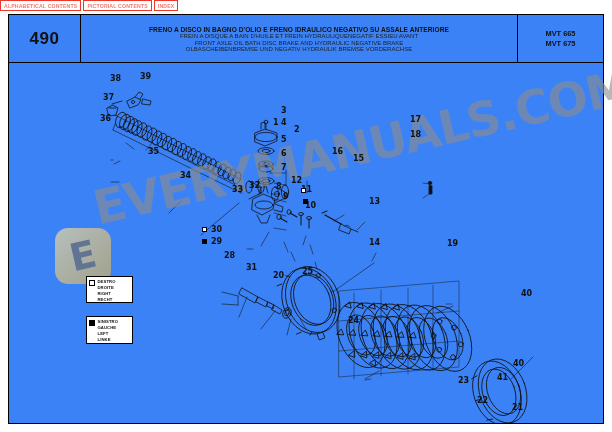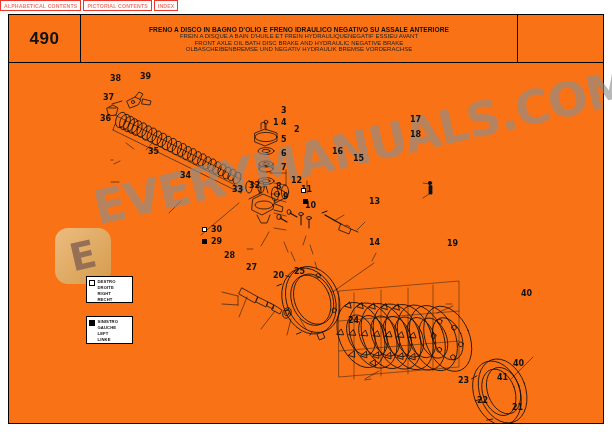--- a/index.html
+++ b/index.html
@@ -9,21 +9,21 @@
 
   
   #navbar{position:absolute;left:0;top:0;height:12px;display:flex;align-items:stretch;}
   .nav-chip{border:1px solid #e8392c;color:#f07a70;background:#fff;
             font-size:5.2px;letter-spacing:.15px;font-weight:bold;
             padding:0 3px;display:flex;align-items:center;white-space:nowrap;
             margin-right:2px;height:11px;box-sizing:border-box;}
 
   
   #frame{position:absolute;left:8px;top:14px;width:596px;height:410px;
-         border:1.3px solid #000;box-sizing:border-box;background:#f97316;}
+         border:1.3px solid #000;box-sizing:border-box;background:#3b82f6;}
 
   
   #titlebar{position:absolute;left:0;top:0;width:100%;height:48px;
             box-sizing:border-box;border-bottom:1.3px solid #000;}
   #pageno-cell{position:absolute;left:0;top:0;width:72px;height:48px;
                border-right:1.3px solid #000;box-sizing:border-box;
                display:flex;align-items:center;justify-content:center;}
   #pageno{font-size:17px;font-weight:bold;letter-spacing:.5px;}
   #title-cell{position:absolute;left:72px;top:0;right:85px;height:48px;
               box-sizing:border-box;border-right:1.3px solid #000;
@@ -100,20 +100,24 @@
         <div id="pageno">490</div>
       </div>
 
       <div id="title-cell">
         <div class="t-line t1">FRENO A DISCO IN BAGNO D'OLIO E FRENO IDRAULICO NEGATIVO SU  ASSALE ANTERIORE</div>
         <div class="t-line t2">FREIN A DISQUE A BAIN D'HUILE ET FREIN HYDRAULIQUENEGATIF ESSIEU AVANT</div>
         <div class="t-line t3">FRONT AXLE OIL BATH DISC BRAKE AND HYDRAULIC NEGATIVE BRAKE</div>
         <div class="t-line t4">OLBASCHEIBENBREMSE UND NEGATIV HYDRAULIK BREMSE VORDERACHSE</div>
       </div>
 
+      <div id="model-cell">
+        <div class="model">MVT 665</div>
+        <div class="model">MVT 675</div>
+      </div>
 
     </div>
 
     <div id="canvas">
       <svg width="594" height="360" viewBox="0 0 594 360">
         <g fill="none" stroke="#111" stroke-width="0.8" stroke-linejoin="round" stroke-linecap="round">
 
           <path d="M118 38 l8 -4 6 3 -3 5 -8 3 z" stroke-width="0.8"></path>
           <path d="M126 34 l4 -5 4 2 -3 5"></path>
           <circle cx="124" cy="39" r="1.6"></circle>
@@ -420,23 +424,23 @@
       <div class="cal" style="left: 353px; top: 155px;">15</div>
       <div class="cal" style="left: 332px; top: 148px;">16</div>
       <div class="cal" style="left: 410px; top: 116px;">17</div>
       <div class="cal" style="left: 410px; top: 131px;">18</div>
       <div class="cal" style="left: 447px; top: 240px;">19</div>
       <div class="cal" style="left: 521px; top: 290px;">40</div>
       <div class="cal" style="left: 512px; top: 404px;">21</div>
       <div class="cal" style="left: 477px; top: 397px;">22</div>
       <div class="cal" style="left: 458px; top: 377px;">23</div>
       <div class="cal" style="left: 348px; top: 317px;">24</div>
-      <div class="cal" style="left: 294px; top: 268px;">25</div>
+      <div class="cal" style="left: 302px; top: 268px;">25</div>
       <div class="cal" style="left: 273px; top: 272px;">20</div>
-      <div class="cal" style="left: 246px; top: 264px;">27</div>
+      <div class="cal" style="left: 246px; top: 264px;">31</div>
       <div class="cal" style="left: 224px; top: 252px;">28</div>
       <div class="cal" style="left: 211px; top: 238px;">29</div>
       <div class="cal" style="left: 211px; top: 226px;">30</div>
       <div class="cal" style="left: 249px; top: 182px;">32</div>
       <div class="cal" style="left: 232px; top: 186px;">33</div>
       <div class="cal" style="left: 180px; top: 172px;">34</div>
       <div class="cal" style="left: 148px; top: 148px;">35</div>
       <div class="cal" style="left: 100px; top: 115px;">36</div>
       <div class="cal" style="left: 103px; top: 94px;">37</div>
       <div class="cal" style="left: 110px; top: 75px;">38</div>

